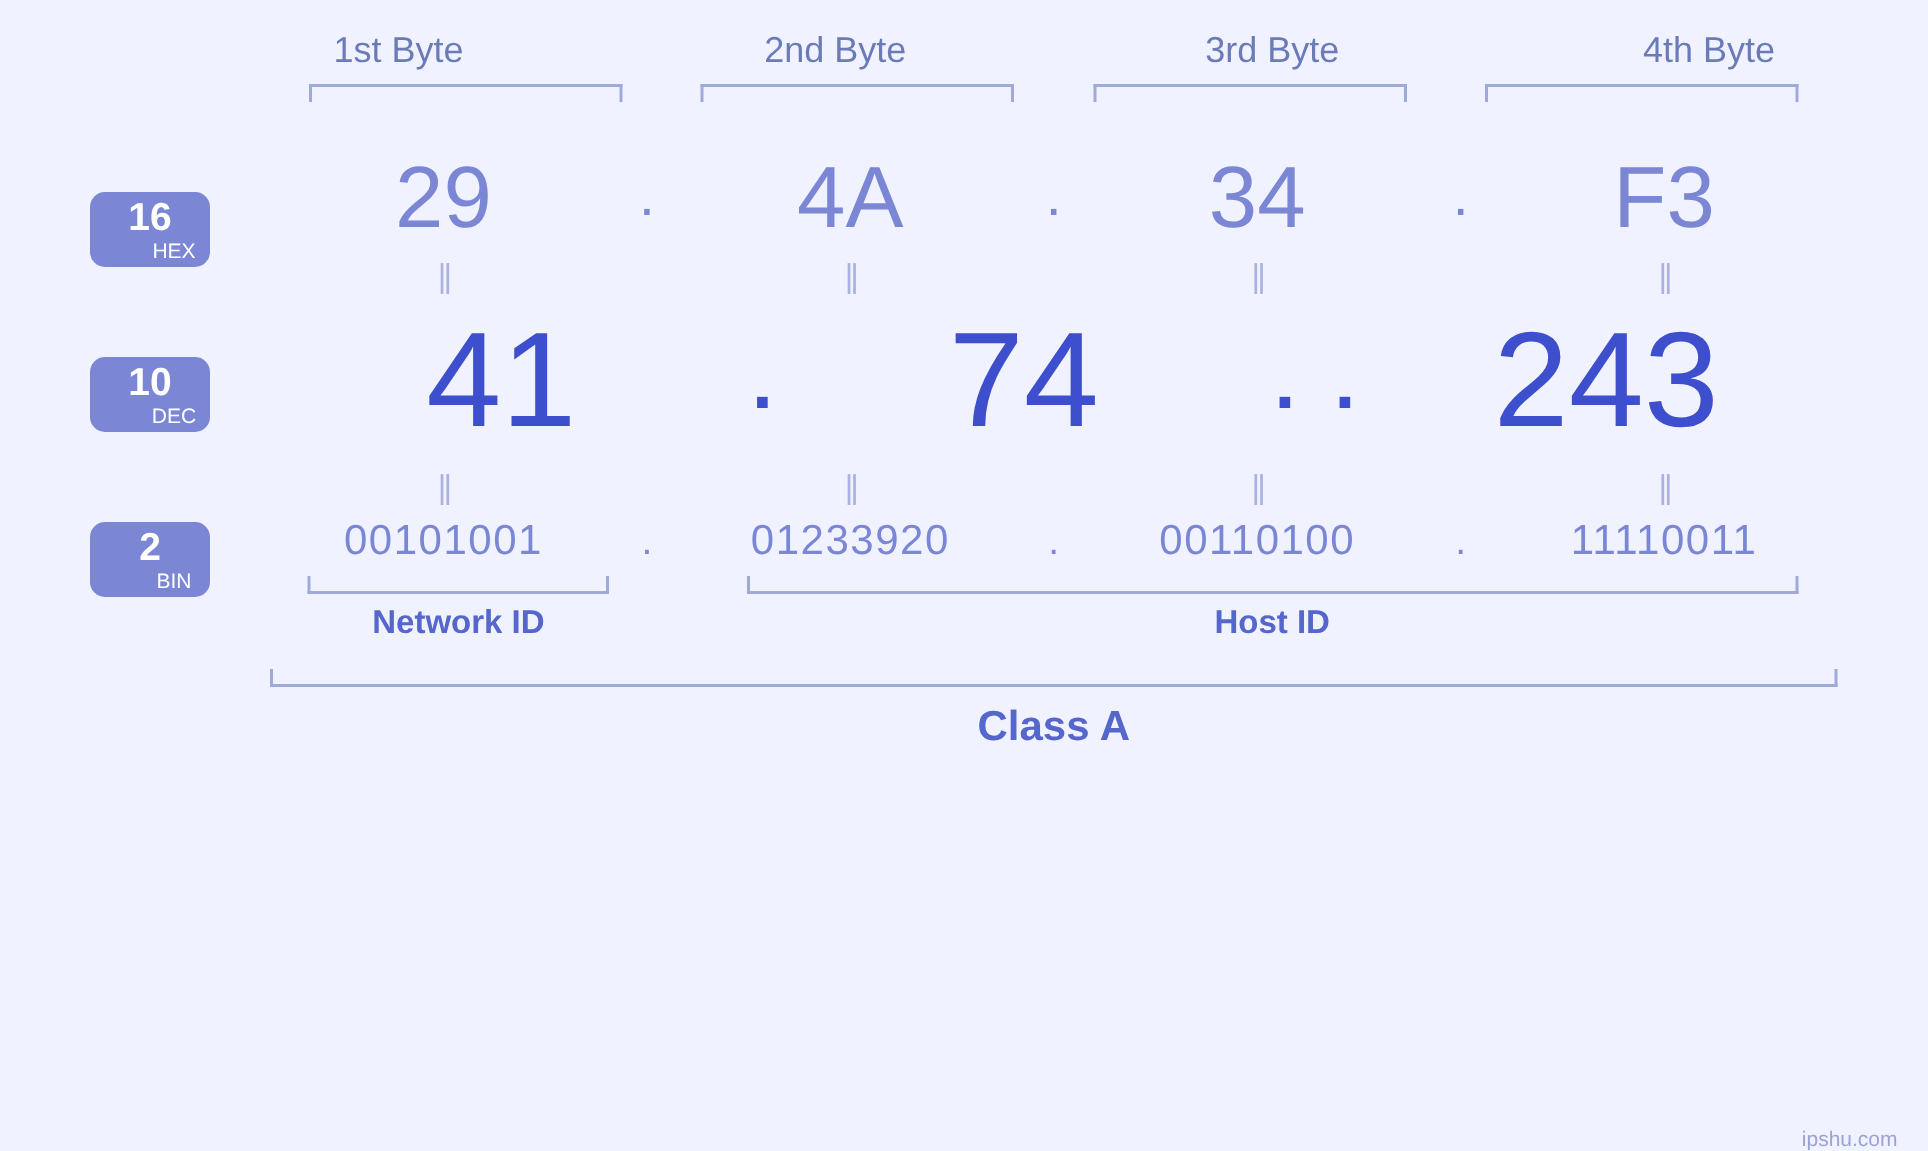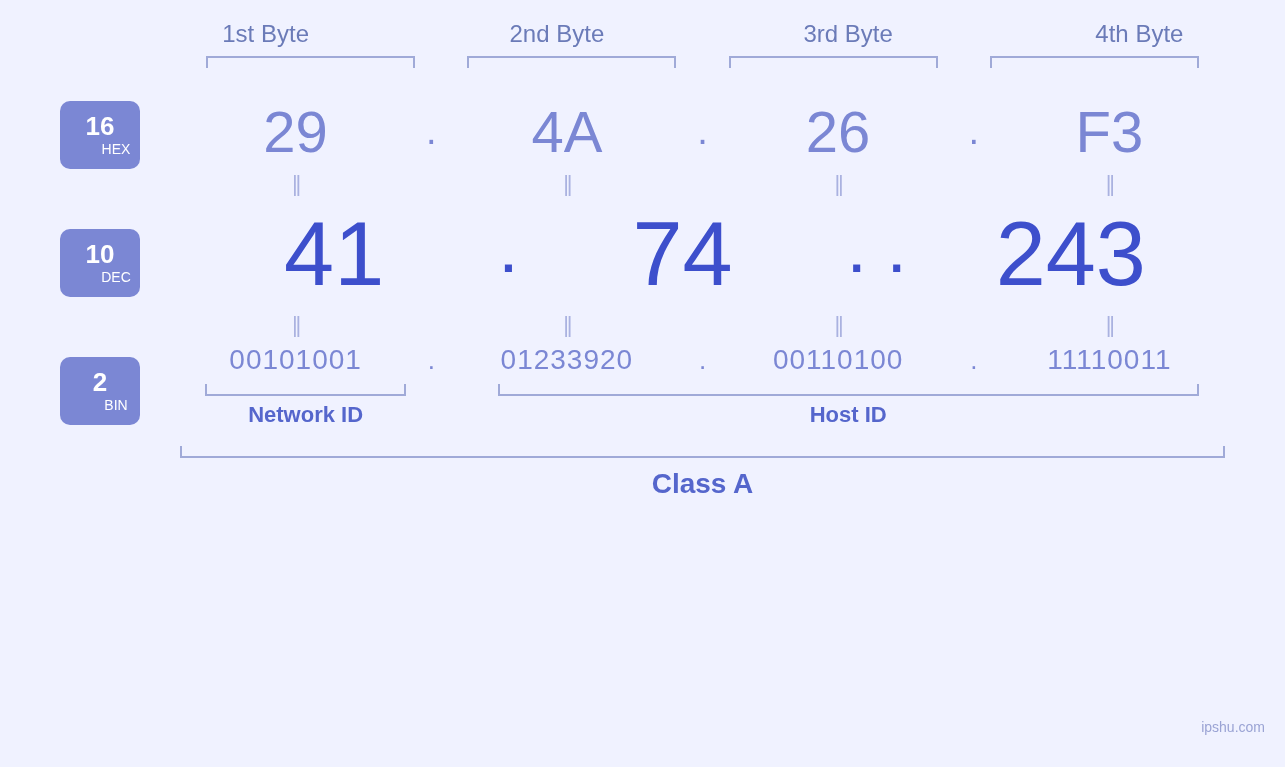--- a/index.html
+++ b/index.html
@@ -69,21 +69,21 @@
     .label-column {
       width: 120px;
       display: flex;
       flex-direction: column;
       gap: 60px;
       align-items: flex-start;
     }
 
     .base-badge {
       width: 80px;
-      height: 68px;
+      height: 50px;
       background-color: #7b87d4;
       border-radius: 10px;
       display: flex;
       flex-direction: column;
       align-items: center;
       justify-content: center;
       color: white;
     }
 
     .base-number {
@@ -185,21 +185,21 @@
       letter-spacing: -2px;
     }
 
     .equals-spacer {
       flex: 0 0 40px;
     }
 
     
     .watermark {
       position: absolute;
-      bottom: 32px;
+      bottom: 0;
       right: 20px;
       color: #9aa3d4;
       font-size: 14px;
     }
   </style>
 </head>
 <body>
 
 <div class="main-container">
 
@@ -247,21 +247,21 @@
       <div class="value-row">
         <div class="byte-cell">
           <span class="byte-value-hex">29</span>
         </div>
         <span class="dot-hex">.</span>
         <div class="byte-cell">
           <span class="byte-value-hex">4A</span>
         </div>
         <span class="dot-hex">.</span>
         <div class="byte-cell">
-          <span class="byte-value-hex">26</span>
+          <span class="byte-value-hex">34</span>
         </div>
         <span class="dot-hex">.</span>
         <div class="byte-cell">
           <span class="byte-value-hex">F3</span>
         </div>
       </div>
 
       <div class="equals-row">
         <div class="equals-cell">
           <span class="equals-sign">||</span>

